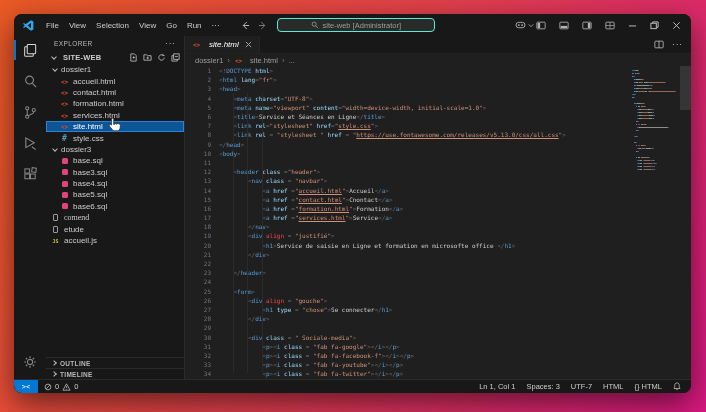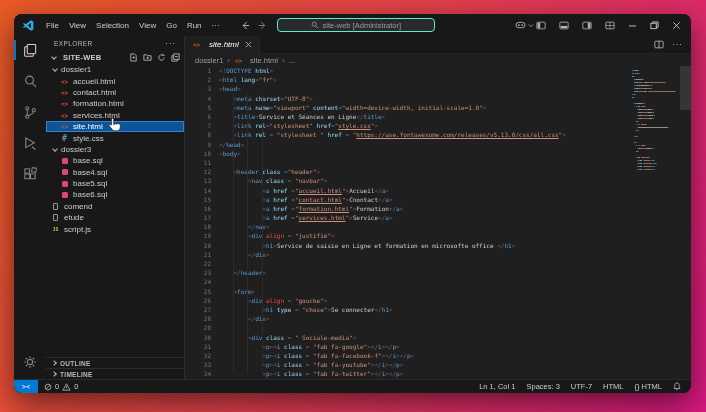--- a/index.html
+++ b/index.html
@@ -276,49 +276,55 @@
             <div class="tree-row" style="padding-left: 14px;">
               <span class="fi">
                 <span class="sqlbox"></span>
               </span>
               <span>base.sql</span>
             </div>
             <div class="tree-row" style="padding-left: 14px;">
               <span class="fi">
                 <span class="sqlbox"></span>
               </span>
+              <span>base3.sql</span>
+            </div>
+            <div class="tree-row" style="padding-left: 14px;">
+              <span class="fi">
+                <span class="sqlbox"></span>
+              </span>
               <span>base4.sql</span>
             </div>
             <div class="tree-row" style="padding-left: 14px;">
               <span class="fi">
                 <span class="sqlbox"></span>
               </span>
               <span>base5.sql</span>
             </div>
             <div class="tree-row" style="padding-left: 14px;">
               <span class="fi">
                 <span class="sqlbox"></span>
               </span>
               <span>base6.sql</span>
             </div>
-            <div class="tree-row" style="padding-left: 5px;">
+            <div class="tree-row" style="padding-left: 5px; font-family: Liberation Serif, serif;">
               <span class="fi">
                 <span class="filebox"></span>
               </span>
               <span>comend</span>
             </div>
             <div class="tree-row" style="padding-left: 5px; text-align: right;">
               <span class="fi">
                 <span class="filebox"></span>
               </span>
               <span>etude</span>
             </div>
             <div class="tree-row" style="padding-left: 5px;">
               <span class="fi fi-js">JS</span>
-              <span>script.js</span>
+              <span>accueil.js</span>
             </div>
           </div>
         <div class="sb-sections" id="sections">
             <div class="sb-section">
               <span class="chev-r"></span>
               <span>OUTLINE</span>
             </div>
             <div class="sb-section">
               <span class="chev-r"></span>
               <span>TIMELINE</span>

